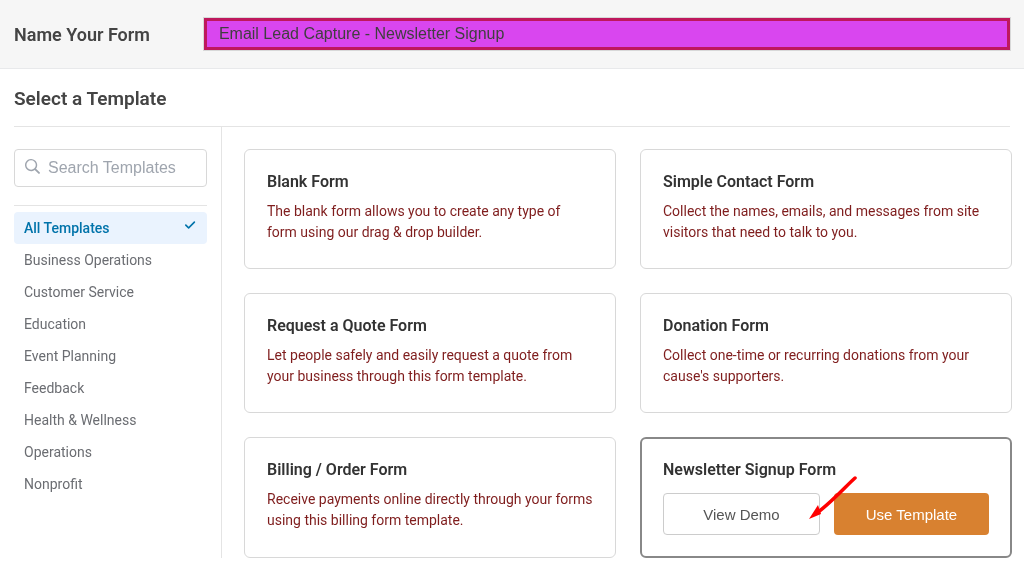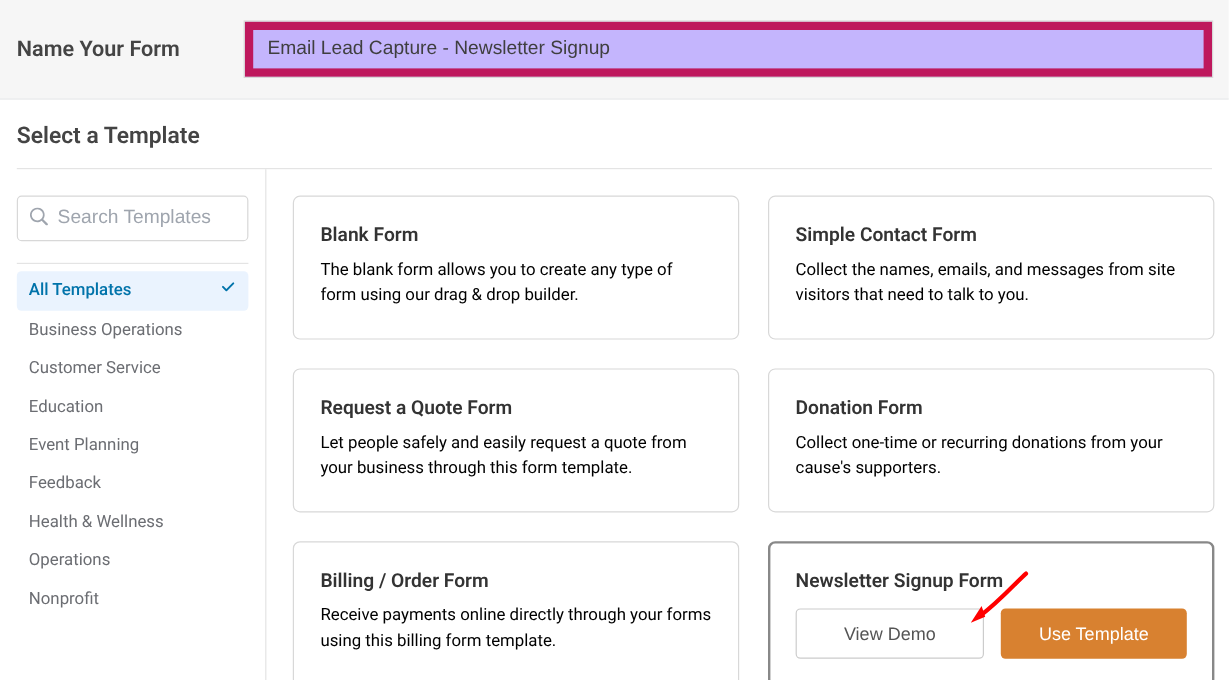--- a/index.html
+++ b/index.html
@@ -19,27 +19,27 @@
       align-items: center;
       gap: 54px;
     }
     .header-label {
       font-size: 18px;
       font-weight: 600;
       color: #444;
     }
     .form-name-input {
       flex: 1;
-      height: 46px;
-      border: 7px solid #be185d;
+      height: 32px;
+      border: 3px solid #be185d;
       outline: 1px solid #d8d8d8;
       padding: 0 12px;
       font-size: 16px;
       color: #3f3f3f;
-      background: #c4b5fd;
+      background: #d946ef;
     }
     .section-title {
       font-size: 19px;
       font-weight: 600;
       color: #444;
       padding: 18px 14px 16px 14px;
     }
     .divider-h {
       height: 1px;
       background: #e4e4e4;
@@ -114,21 +114,21 @@
       padding: 21px 21px 21px 21px;
     }
     .template-title {
       font-size: 16px;
       font-weight: 600;
       color: #333;
       margin-bottom: 10px;
     }
     .template-desc {
       font-size: 14px;
-      color: #000000;
+      color: #7f1d1d;
       line-height: 1.5;
     }
     .card-buttons {
       display: flex;
       gap: 14px;
       margin-top: 14px;
     }
     .btn {
       flex: 1;
       height: 42px;

